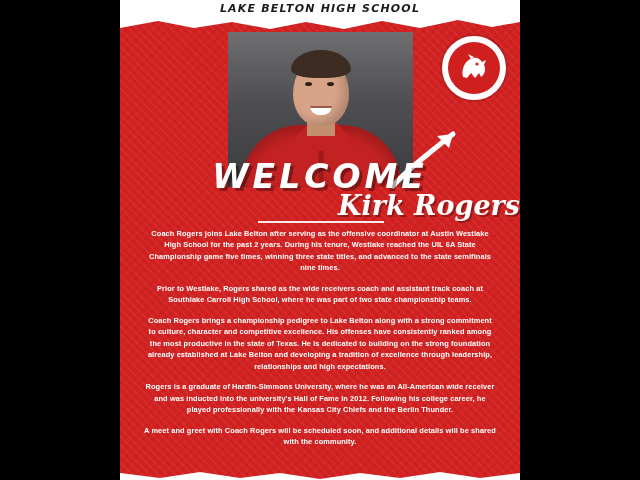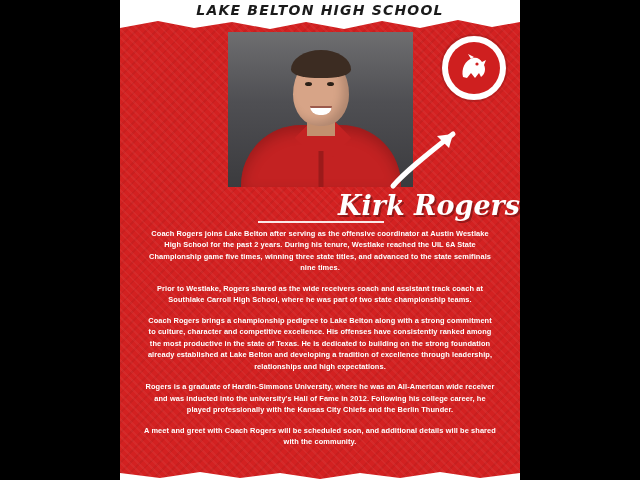--- a/index.html
+++ b/index.html
@@ -51,21 +51,21 @@
   }
   .school-name {
     position: absolute;
     left: 0;
     top: 2px;
     width: 400px;
     text-align: center;
     font-family: "DejaVu Sans", sans-serif;
     font-weight: bold;
     font-style: italic;
-    font-size: 14px;
+    font-size: 11px;
     letter-spacing: 1.2px;
     color: #1b1b1b;
     white-space: nowrap;
   }
   
   .photo-frame {
     position: absolute;
     left: 108px;
     top: 32px;
     width: 185px;
@@ -294,20 +294,21 @@
           <path d="M18 12 L15 7 L21 10 Z" fill="#ffffff"></path>
         </svg>
       </div>
     </div>
 
     <svg class="arrow" viewBox="0 0 130 80">
       <path d="M18 74 C30 60, 50 44, 78 22" stroke="#ffffff" stroke-width="5" fill="none" stroke-linecap="round"></path>
       <path d="M78 22 L62 24 L74 36 Z" fill="#ffffff"></path>
     </svg>
 
+    <div class="welcome">WELCOME</div>
     <div class="coach-name">Kirk Rogers</div>
     <div class="name-rule"></div>
 
     <div class="body-copy">
       <p>Coach Rogers joins Lake Belton after serving as the offensive coordinator at Austin Westlake High School for the past 2 years. During his tenure, Westlake reached the UIL 6A State Championship game five times, winning three state titles, and advanced to the state semifinals nine times.</p>
       <p>Prior to Westlake, Rogers shared as the wide receivers coach and assistant track coach at Southlake Carroll High School, where he was part of two state championship teams.</p>
       <p>Coach Rogers brings a championship pedigree to Lake Belton along with a strong commitment to culture, character and competitive excellence. His offenses have consistently ranked among the most productive in the state of Texas. He is dedicated to building on the strong foundation already established at Lake Belton and developing a tradition of excellence through leadership, relationships and high expectations.</p>
       <p>Rogers is a graduate of Hardin-Simmons University, where he was an All-American wide receiver and was inducted into the university's Hall of Fame in 2012. Following his college career, he played professionally with the Kansas City Chiefs and the Berlin Thunder.</p>
       <p class="last">A meet and greet with Coach Rogers will be scheduled soon, and additional details will be shared with the community.</p>
 

